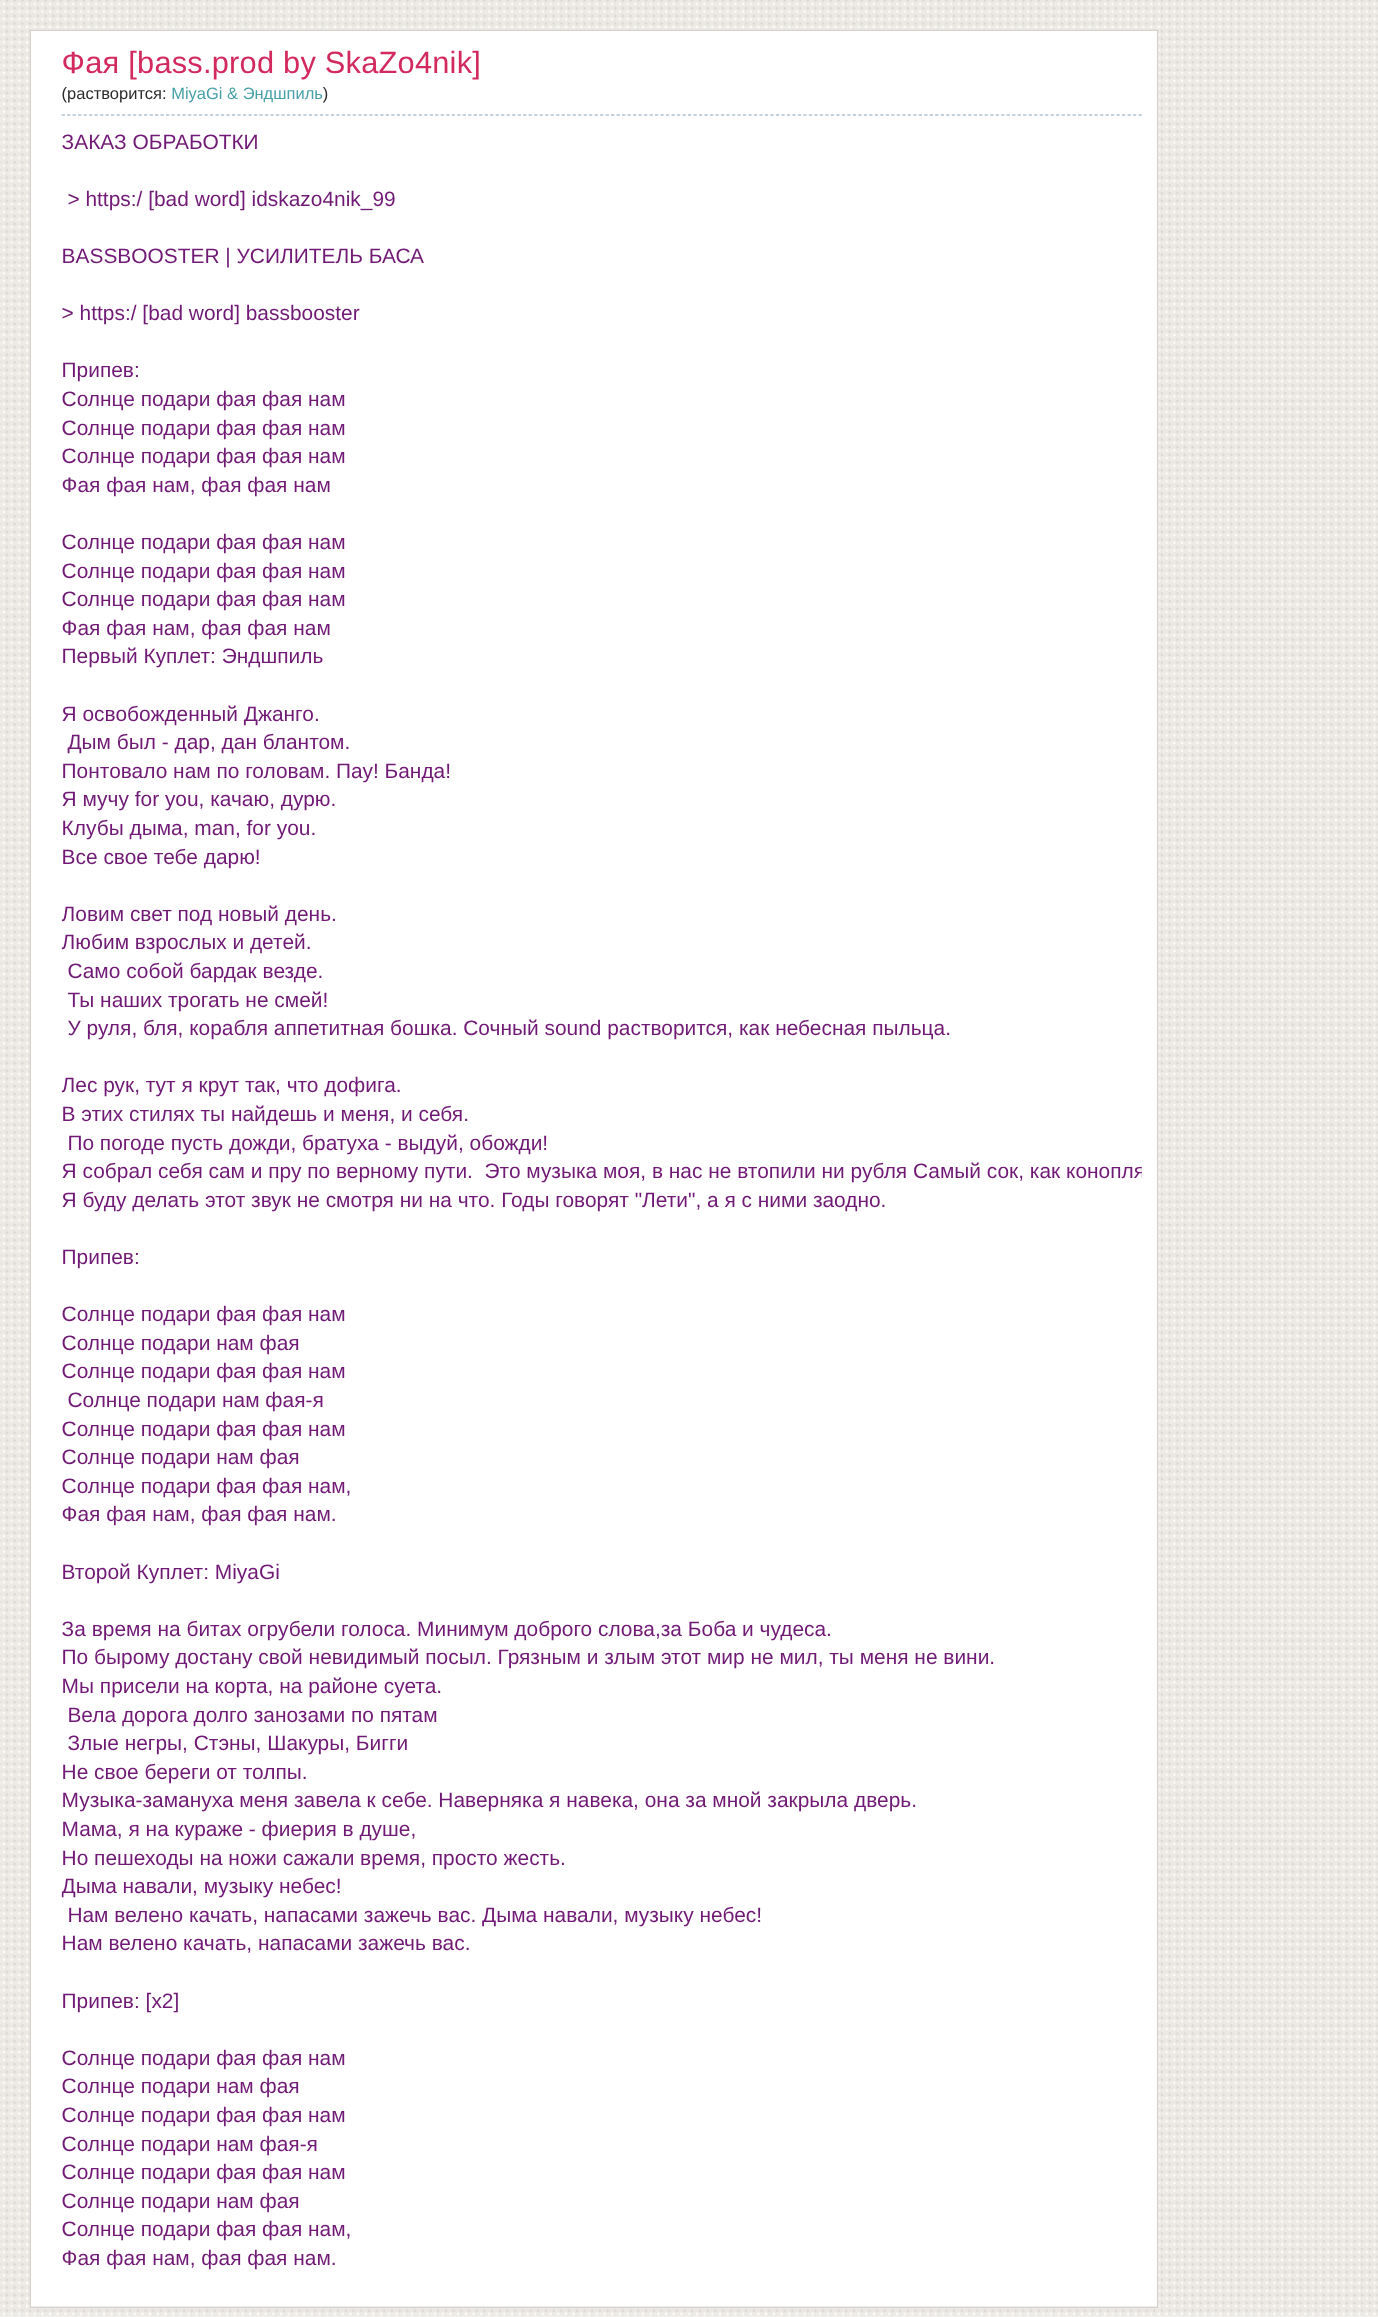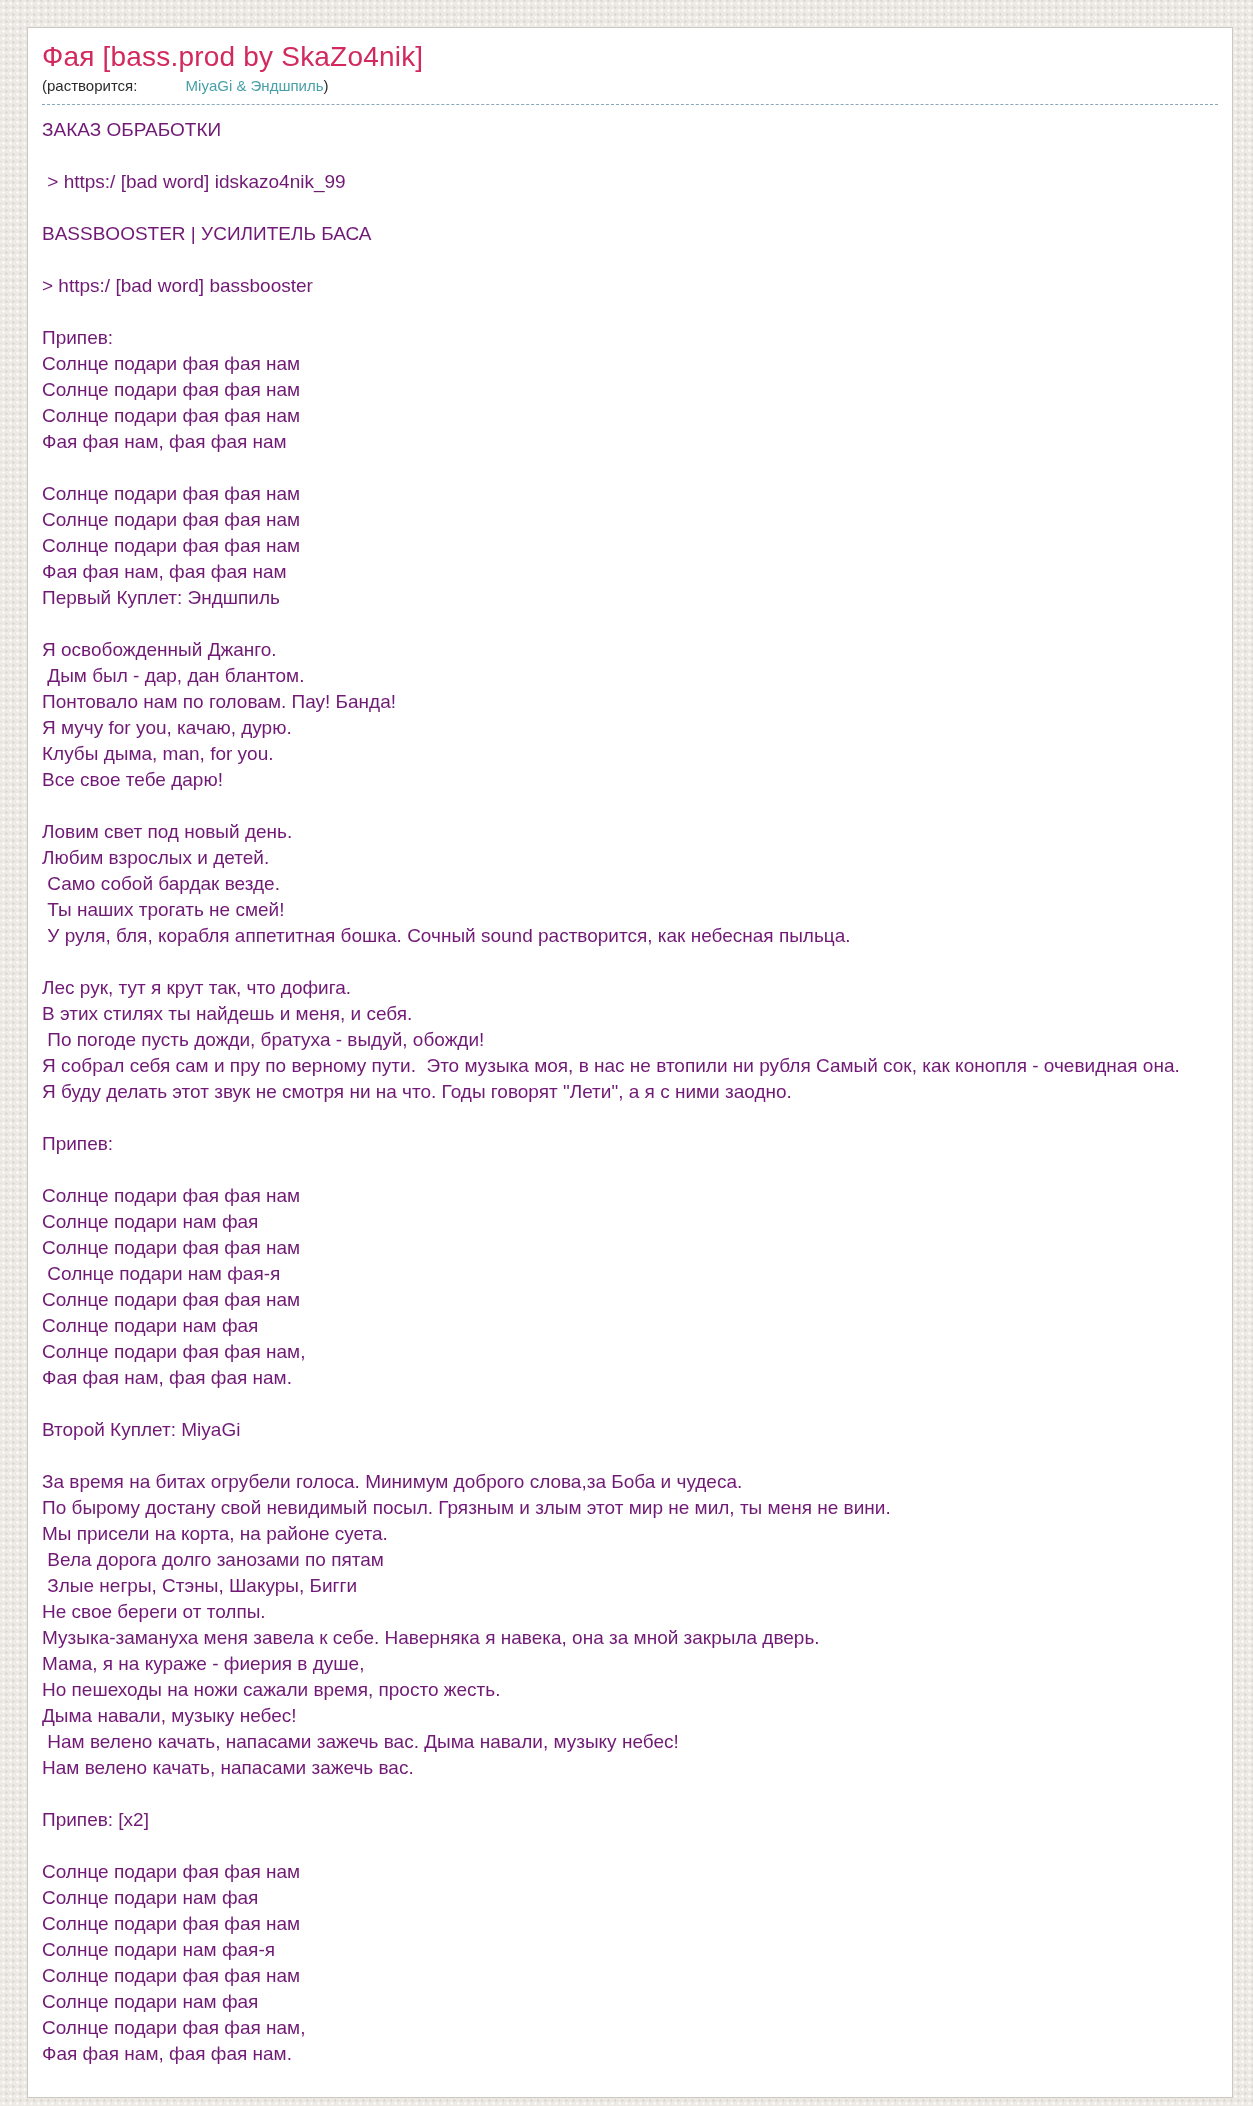--- a/index.html
+++ b/index.html
@@ -16,47 +16,46 @@
     
     background-image:
       radial-gradient(rgba(255,255,255,0.75) 1px, rgba(255,255,255,0) 1.6px),
       radial-gradient(rgba(184,178,168,0.30) 1px, rgba(184,178,168,0) 1.6px),
       repeating-linear-gradient(90deg, rgba(255,255,255,0.20) 0 1px, rgba(0,0,0,0) 1px 7px);
     background-size: 7px 7px, 7px 7px, 14px 14px;
     background-position: 0 0, 3px 4px, 0 0;
   }
   .card {
     box-sizing: border-box;
-    width: 1206px;
+    width: 1026px;
     min-height: 2056px;
     margin: 27px 0 0 27px;
     background: #ffffff;
     border: 1px solid var(--card_border, #cbc8c2);
-    padding: 13px 14px 30px 14px;
+    padding: 13px 14px 30px 28px;
     overflow: hidden;
   }
   .song-title {
     margin: 0;
     font-size: 28px;
     font-weight: 400;
     letter-spacing: 0.2px;
     color: var(--title_pink, #d22a5e);
     line-height: 1.15;
   }
   .performer-line {
     margin-top: 4px;
     font-size: 15px;
     color: #2b2b2b;
     line-height: 1.25;
   }
   .performer-link {
     color: var(--link_teal, #47a0a8);
     text-decoration: none;
     cursor: pointer;
-    margin-left: 44px;
   }
   .separator {
     border: none;
     border-top: 1px dashed var(--separator_blue, #8ca6ba);
     height: 0;
     margin: 8px 0 0 0;
   }
   .lyrics-text {
     margin-top: 12px;
     font-size: 19px;

